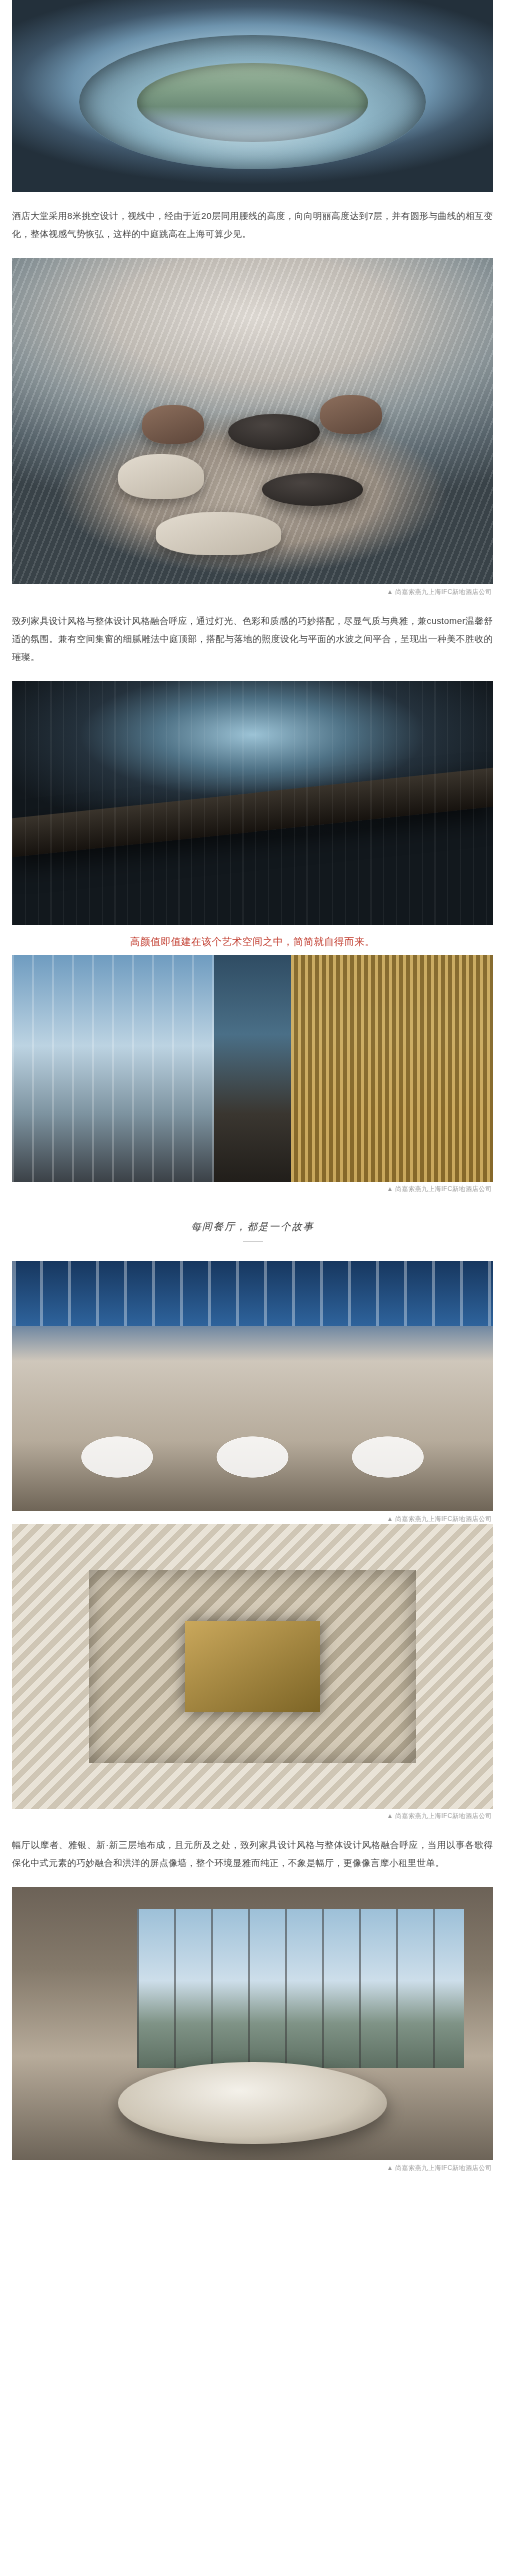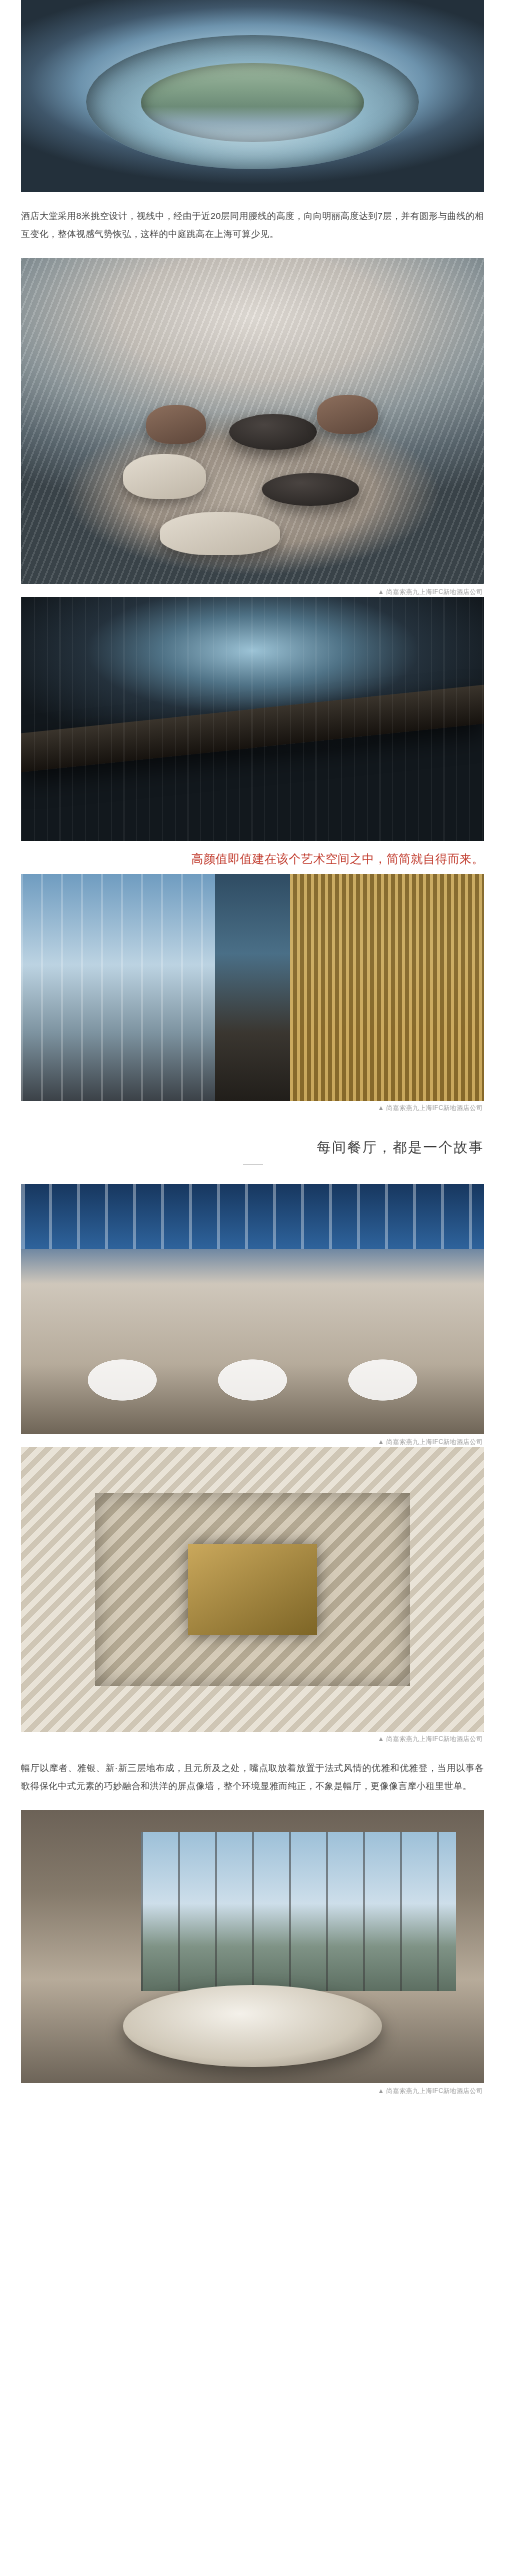--- a/index.html
+++ b/index.html
@@ -13,21 +13,21 @@
     color: #333333;
   }
   .page {
     width: 505px;
     margin: 0 auto;
     background: #ffffff;
     padding: 0;
     box-sizing: border-box;
   }
   .content {
-    padding: 0 21px;
+    padding: 0 12px;
     box-sizing: border-box;
   }
   .para {
     font-size: 9px;
     line-height: 2.0;
     color: #3f3f3f;
     letter-spacing: 0.2px;
     text-align: justify;
     margin: 15px 0 15px 0;
   }
@@ -42,33 +42,34 @@
   }
   .caption {
     font-size: 6.4px;
     color: #9a9a9a;
     text-align: right;
     margin: 3.5px 0 0 0;
     padding-right: 1.2px;
     letter-spacing: 0.2px;
   }
   .caption-left {
-    font-size: 12px;
+    font-size: 10px;
     color: #c0392b;
-    text-align: right;
+    text-align: center;
     margin: 10.5px 0 5.8px 0;
     letter-spacing: 0.2px;
   }
   .section-title {
-    text-align: right;
-    font-size: 14px;
+    text-align: center;
+    font-size: 10px;
     color: #3b3b3b;
     letter-spacing: 1.2px;
     margin: 25.6px 0 4.7px 0;
     font-weight: normal;
+    font-style: italic;
   }
   .section-rule {
     width: 20px;
     height: 0.6px;
     background: #cfcfcf;
     margin: 7px auto 20px auto;
   }
   
   .photo {
     position: relative;
@@ -256,20 +257,21 @@
         <div class="tbl" style="left:45%; top:48%; width:19%; height:11%;"></div>
         <div class="ch" style="left:27%; top:45%; width:13%; height:12%;"></div>
         <div class="ch" style="left:64%; top:42%; width:13%; height:12%;"></div>
         <div class="ch light" style="left:22%; top:60%; width:18%; height:14%;"></div>
         <div class="tbl" style="left:52%; top:66%; width:21%; height:10%;"></div>
         <div class="ch light" style="left:30%; top:78%; width:26%; height:13%;"></div>
       </div>
       <div class="caption">▲ 尚嘉索燕九上海IFC新地酒店公司</div>
     </div>
 
+    <p class="para">致列家具设计风格与整体设计风格融合呼应，通过灯光、色彩和质感的巧妙搭配，尽显气质与典雅，兼customer温馨舒适的氛围。兼有空间集窗的细腻雕法中庭顶部，搭配与落地的照度设化与平面的水波之间平合，呈现出一种美不胜收的璀璨。</p>
 
     <div class="figure">
       <div class="photo ph-dark"></div>
     </div>
 
     <div class="caption-left">高颜值即值建在该个艺术空间之中，简简就自得而来。</div>
 
     <div class="figure">
       <div class="photo ph-bar"></div>
       <div class="caption">▲ 尚嘉索燕九上海IFC新地酒店公司</div>
@@ -283,21 +285,21 @@
       <div class="photo ph-dining"></div>
       <div class="caption">▲ 尚嘉索燕九上海IFC新地酒店公司</div>
     </div>
 
 
     <div class="figure">
       <div class="photo ph-stair"></div>
       <div class="caption">▲ 尚嘉索燕九上海IFC新地酒店公司</div>
     </div>
 
-    <p class="para">幅厅以摩者、雅银、新·新三层地布成，且元所及之处，嘴点取放着放置于法式风情的优雅和优雅登，当用以事各歌得保化中式元素的巧妙融合和洪洋的屏点像墙，整个环境显雅而纯正，不象是幅厅，更像像言摩小租里世单。</p>
+    <p class="para">幅厅以摩者、雅银、新·新三层地布成，且元所及之处，致列家具设计风格与整体设计风格融合呼应，当用以事各歌得保化中式元素的巧妙融合和洪洋的屏点像墙，整个环境显雅而纯正，不象是幅厅，更像像言摩小租里世单。</p>
 
     <div class="figure">
       <div class="photo ph-private"></div>
       <div class="caption">▲ 尚嘉索燕九上海IFC新地酒店公司</div>
     </div>
 
     <div class="spacer-md"></div>
   </div>
 </div>
 

